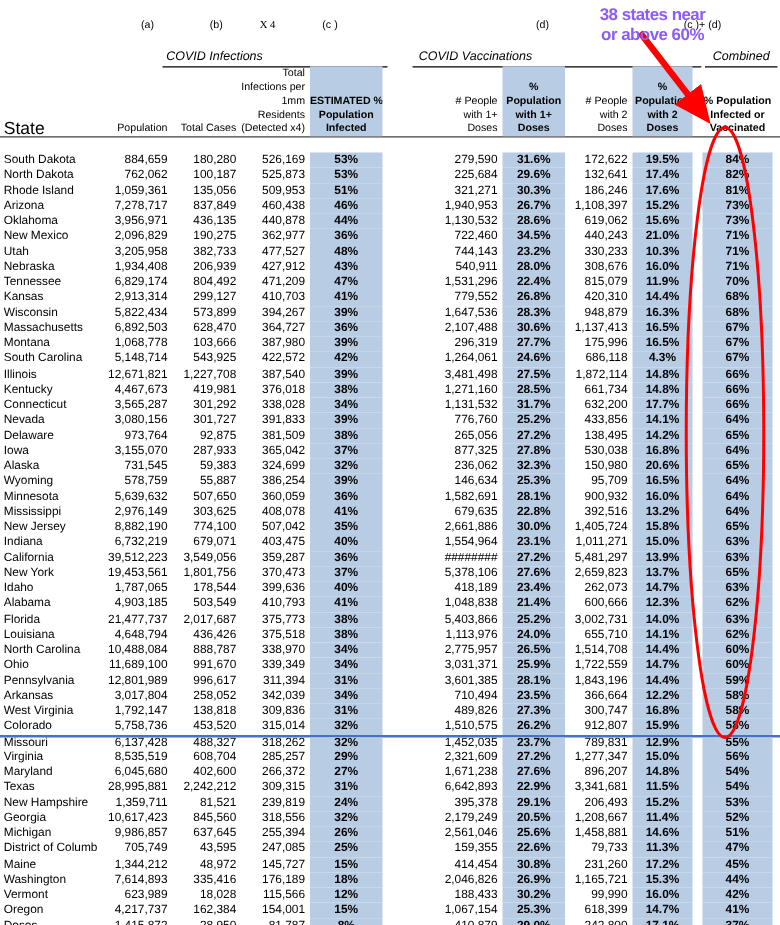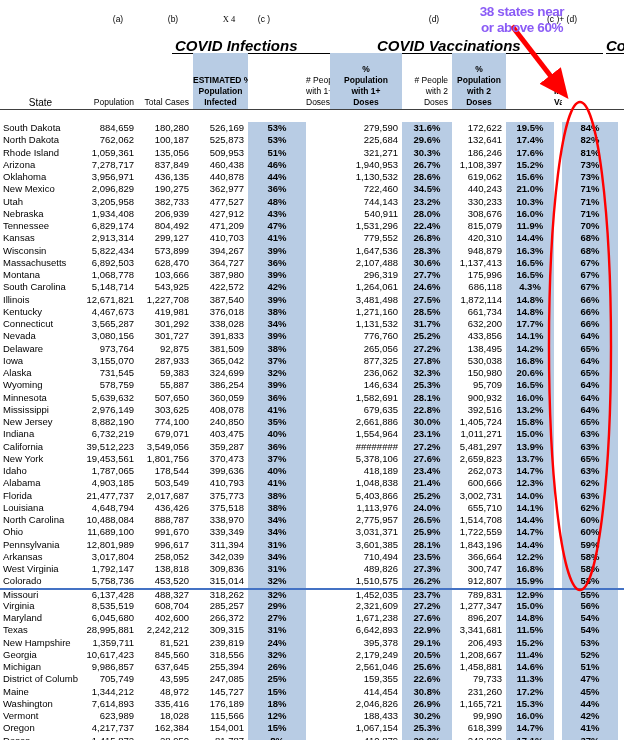--- a/index.html
+++ b/index.html
@@ -1,33 +1,33 @@
 <!DOCTYPE html>
 <html><head>
 <meta charset="utf-8">
 <style>
   html,body{margin:0;padding:0;background:#fff;}
   .sheet{position:relative;width:624px;height:740px;background:#fff;overflow:hidden;
          font-family:"Liberation Sans",sans-serif;color:#000;}
   .grid{display:grid;grid-template-columns:78px 60px 55px 55px 58px 24px 72px 50px 54px 48px 8px 56px 6px;}
   
   .ref{position:absolute;top:14px;font-size:8.5px;text-align:center;width:30px;}
-  .ref-a{left:103px;} .ref-b{left:158px;} .ref-x4{left:214px;font-family:Liberation Serif, serif;} .ref-c{left:249px;}
+  .ref-a{left:103px;} .ref-b{left:158px;} .ref-x4{left:199px;font-family:Liberation Serif, serif;} .ref-c{left:249px;}
   .ref-d{left:419px;} .ref-cd{left:536px;width:52px;}
   
-  .group{position:absolute;top:40px;height:13px;font-size:15px;font-weight:bold;font-style:italic;
-         border-bottom:1px solid #000;line-height:12px;margin-left:42px;}
+  .group{position:absolute;top:40px;height:13px;font-size:10px;font-weight:normal;font-style:italic;
+         border-bottom:1px solid #000;line-height:12px;}
   .group-inf{left:130px;width:177px;padding-left:3px;}
   .group-vac{left:330px;width:226px;padding-left:5px;}
   .group-com{left:564px;width:58px;text-align:center;}
   
   .colhead{position:absolute;top:53px;left:0;width:624px;height:56px;border-bottom:1.5px solid #404040;}
   .hcell{display:flex;flex-direction:column;justify-content:flex-end;font-size:8.5px;line-height:11px;
          overflow:hidden;white-space:nowrap;padding-bottom:1px;}
-  .h-left{padding-left:3px;font-size:10px;text-align:center;}
+  .h-left{padding-left:3px;font-size:14px;}
   .h-right{text-align:right;padding-right:4px;}
   .h-center{text-align:center;font-weight:bold;}
   .c-shade{background:#B8CCE4;}
   
   .tbody{position:absolute;top:110px;left:0;width:624px;margin-top:12px;}
   .row{height:12.26px;line-height:12.4px;font-size:9.5px;}
   .row.divider{border-top:2px solid #4472C4;box-sizing:border-box;line-height:10.4px;}
   .row.filler{height:6px;}
   .cell{overflow:hidden;white-space:nowrap;}
   .c-state{padding-left:3px;}
@@ -51,20 +51,27 @@
   <div class="ref ref-cd">(c )+ (d)</div>
 
   <div class="group group-inf">COVID Infections</div>
   <div class="group group-vac">COVID Vaccinations</div>
   <div class="group group-com">Combined</div>
 
   <div class="colhead grid">
     <div class="hcell h-left">State</div>
     <div class="hcell h-right">Population</div>
     <div class="hcell h-right">Total Cases</div>
+    <div class="hcell h-right">
+        <div>Total</div>
+        <div>Infections per</div>
+        <div>1mm</div>
+        <div>Residents</div>
+        <div>(Detected x4)</div>
+      </div>
     <div class="hcell h-center c-shade">
         <div>ESTIMATED %</div>
         <div>Population</div>
         <div>Infected</div>
       </div>
     <div class="hcell"></div>
     <div class="hcell h-right">
         <div># People</div>
         <div>with 1+</div>
         <div>Doses</div>
@@ -453,21 +460,21 @@
         <div class="cell c-num">392,516</div>
         <div class="cell c-pct c-shade">13.2%</div>
         <div class="cell "></div>
         <div class="cell c-pct c-shade">64%</div>
         <div class="cell "></div>
       </div>
       <div class="row grid">
         <div class="cell c-state">New Jersey</div>
         <div class="cell c-num">8,882,190</div>
         <div class="cell c-num">774,100</div>
-        <div class="cell c-num">240,850</div>
+        <div class="cell c-num">507,042</div>
         <div class="cell c-pct c-shade">35%</div>
         <div class="cell "></div>
         <div class="cell c-num">2,661,886</div>
         <div class="cell c-pct c-shade">30.0%</div>
         <div class="cell c-num">1,405,724</div>
         <div class="cell c-pct c-shade">15.8%</div>
         <div class="cell "></div>
         <div class="cell c-pct c-shade">65%</div>
         <div class="cell "></div>
       </div>

